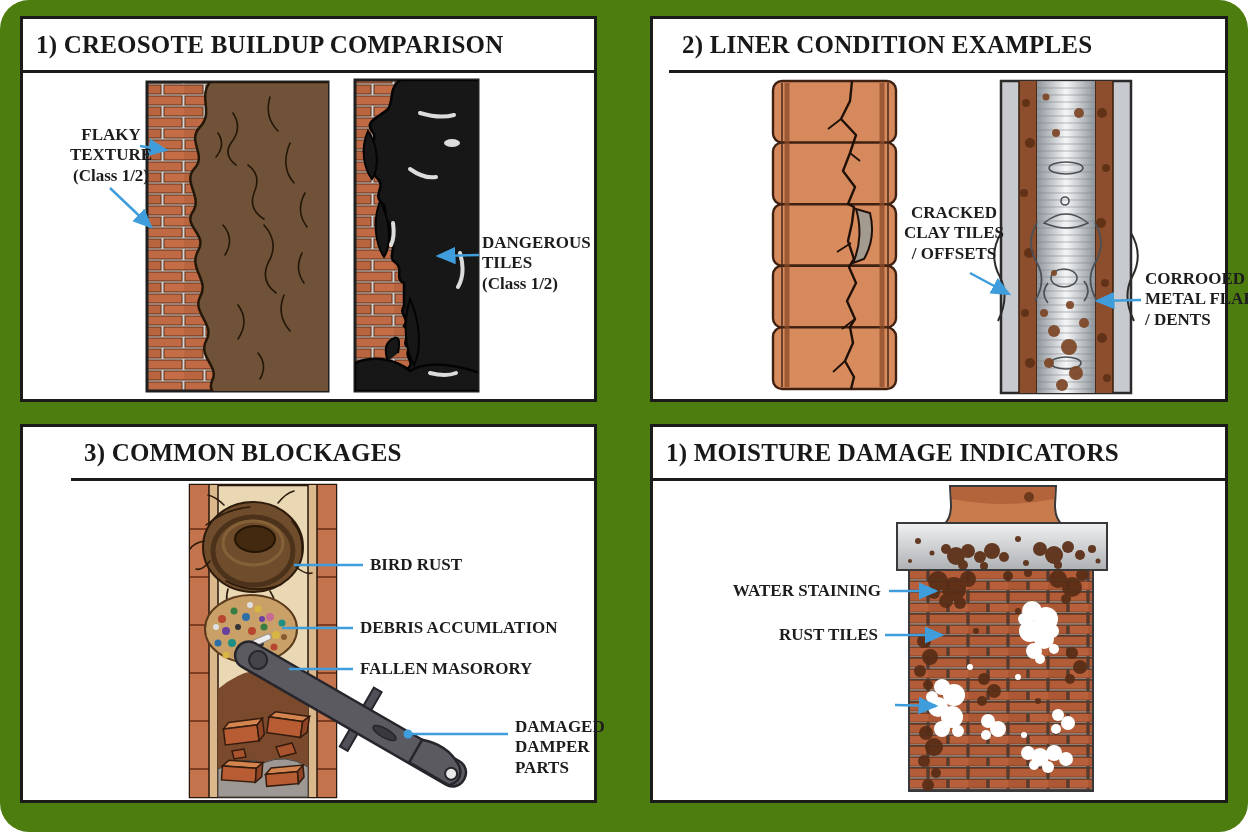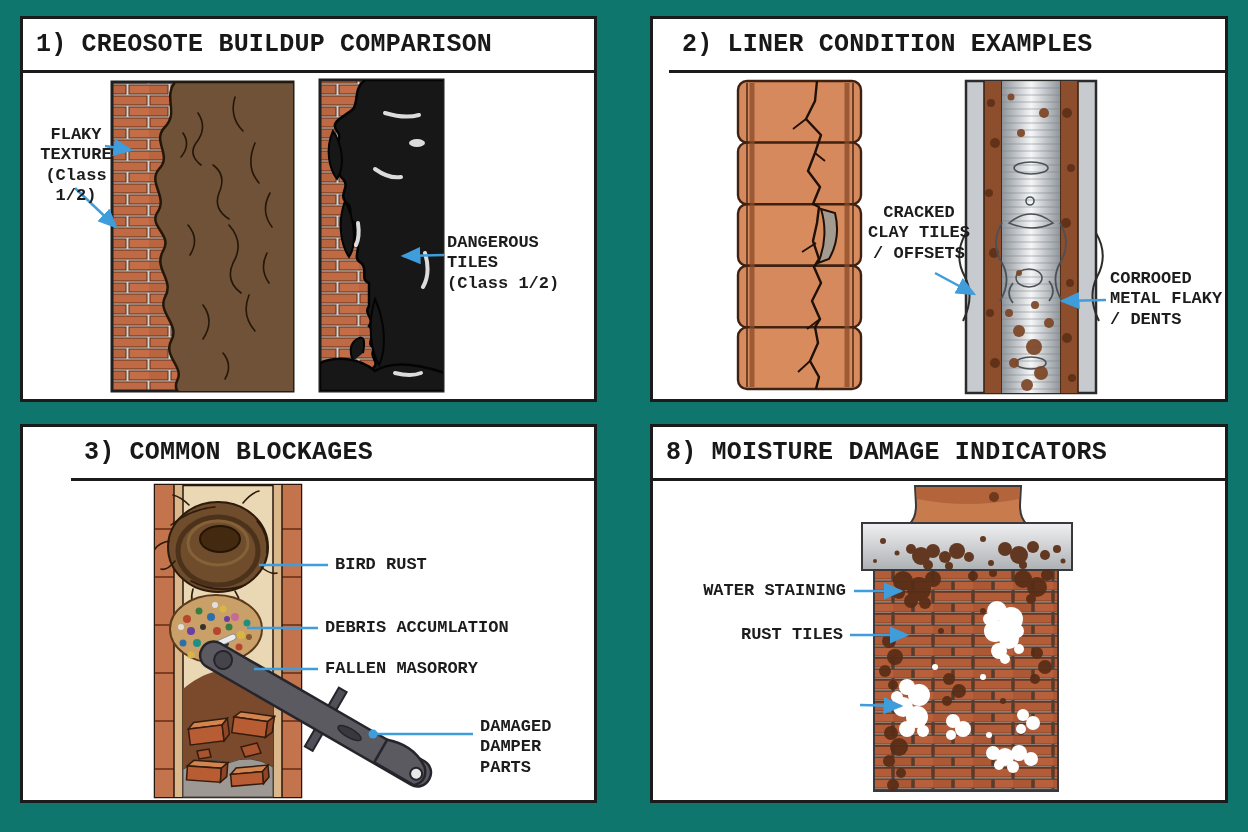--- a/index.html
+++ b/index.html
@@ -1,21 +1,21 @@
 <!DOCTYPE html>
 <html><head>
 <meta charset="utf-8">
 <style>
   html,body{margin:0;padding:0;background:#ffffff;}
-  .stage{position:relative;width:1248px;height:832px;background:#0f766e;
-         font-family:Liberation Mono, monospace;overflow:hidden;}
+  .stage{position:relative;width:1248px;height:832px;background:#4d7c0f;
+         font-family:Liberation Serif, serif;overflow:hidden;border-radius:29px;}
   .panel{position:absolute;background:#ffffff;border:3px solid #1b1b1b;box-sizing:border-box;}
   .panel-title{height:51px;border-bottom:3px solid #1b1b1b;display:flex;align-items:center;
                padding-left:13px;font-size:25px;font-weight:bold;color:#181818;letter-spacing:.2px;}
-  .panel-body{position:relative;width:100%;}
+  .panel-body{position:relative;width:100%;margin-left:35px;}
   .panel-body svg{position:absolute;left:0;top:0;}
   .lbl{position:absolute;font-weight:bold;font-size:17px;line-height:1.2;color:#1c1c1c;white-space:pre-line;}
   .ctr{text-align:center}
   .rt{text-align:right}
 </style>
 </head>
 <body>
 
 <div class="stage">
 
@@ -334,21 +334,21 @@
       </svg>
       <div class="lbl" style="left:264px;top:74px;">BIRD RUST</div>
       <div class="lbl" style="left:254px;top:137px;">DEBRIS ACCUMLATION</div>
       <div class="lbl" style="left:254px;top:178px;">FALLEN MASORORY</div>
       <div class="lbl" style="left:409px;top:236px;">DAMAGED
 DAMPER PARTS</div>
     </div>
   </div>
 
   <div class="panel" style="left:650px;top:424px;width:578px;height:379px;">
-    <div class="panel-title">8) MOISTURE DAMAGE INDICATORS</div>
+    <div class="panel-title">1) MOISTURE DAMAGE INDICATORS</div>
     <div class="panel-body" style="height:284px;">
       <svg width="572" height="319" viewBox="0 0 572 319">
         <defs>
           <marker id="ah4" markerWidth="9" markerHeight="7" refX="7" refY="3.5" orient="auto">
             <path d="M0,0 L8,3.5 L0,7 Z" fill="#3f9ddc"></path>
           </marker>
           <linearGradient id="crn" x1="0" y1="0" x2="0" y2="1">
             <stop offset="0" stop-color="#eff0f2"></stop>
             <stop offset="1" stop-color="#aeb1b4"></stop>
           </linearGradient>

